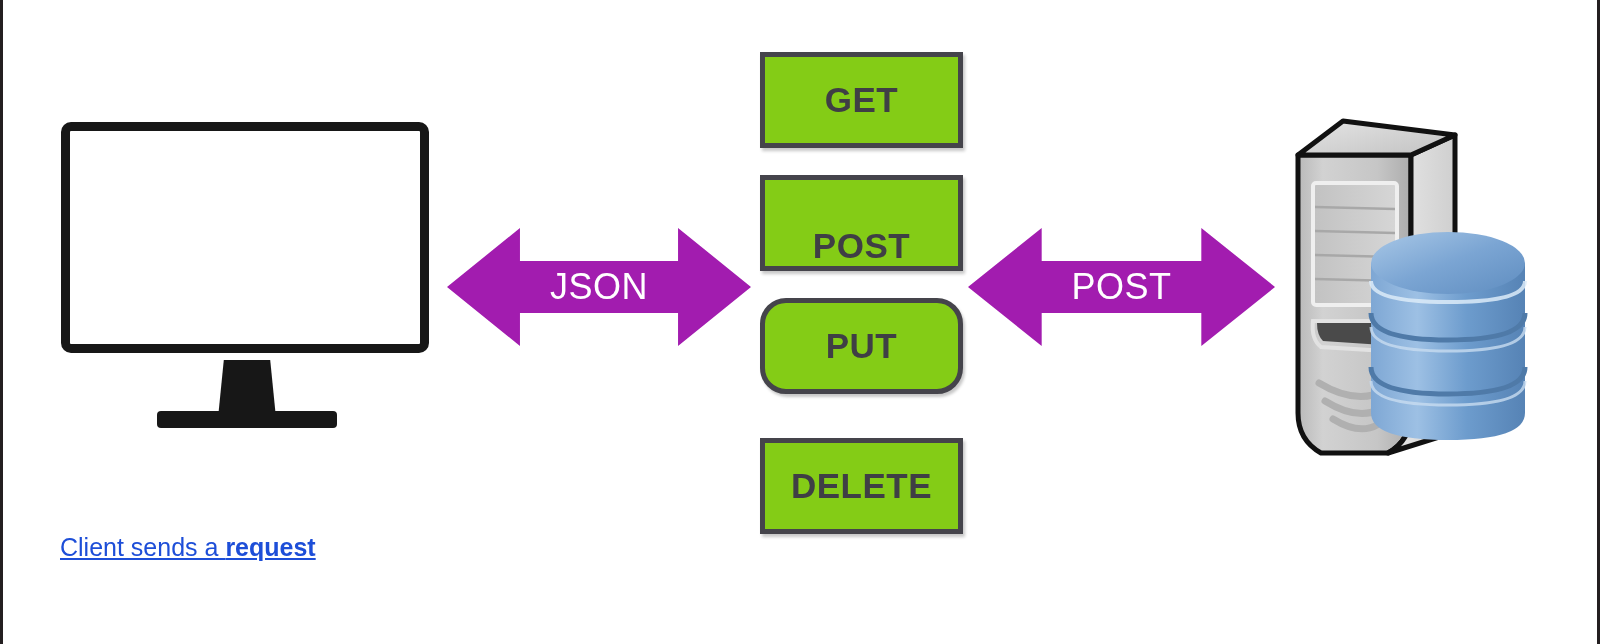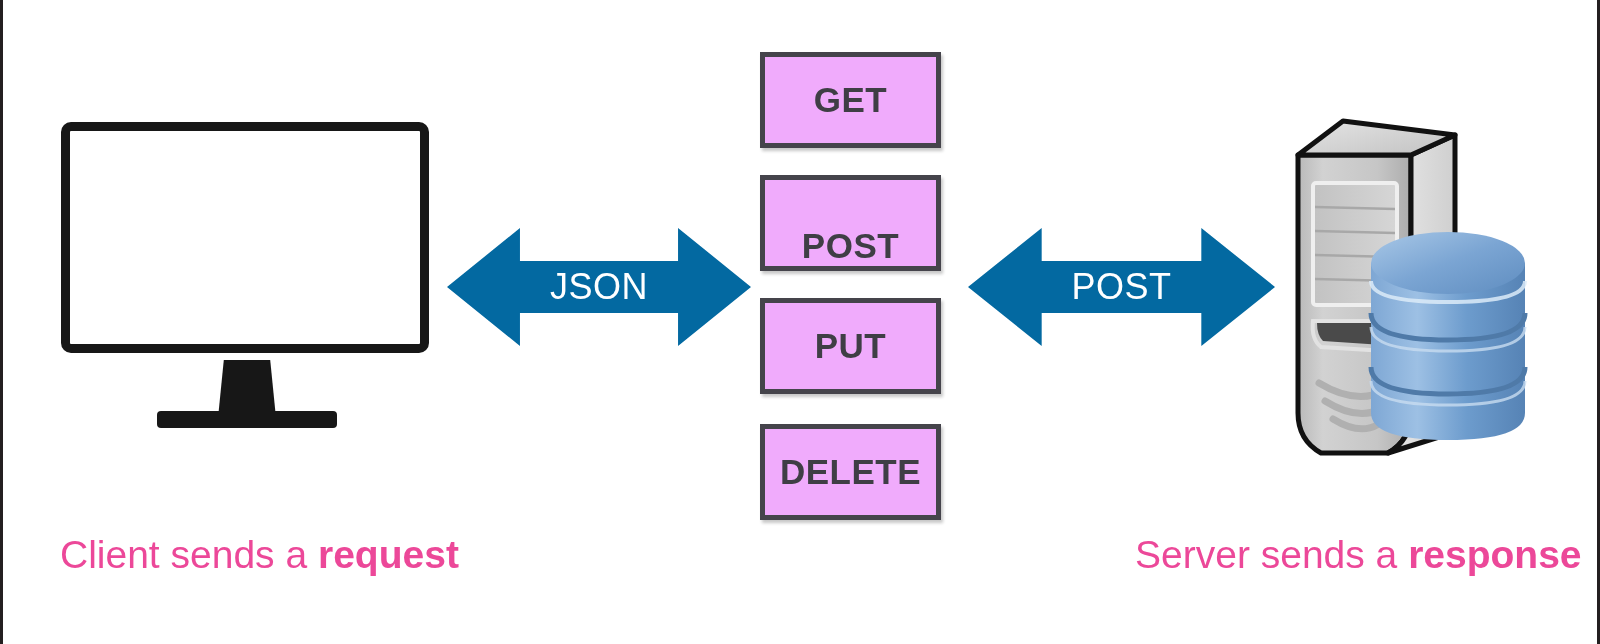--- a/index.html
+++ b/index.html
@@ -54,21 +54,21 @@
     top: 289px;
     width: 180px;
     height: 17px;
     background: #171717;
     border-radius: 4px;
   }
 
   
   .dbl-arrow {
     position: absolute;
-    background: #0369a1;
+    background: #a21caf;
     filter: drop-shadow(2px 3px 2px rgba(0,0,0,0.35));
     text-decoration: underline;
   }
   .dbl-arrow .arrow-label {
     position: absolute;
     left: 0; right: 0;
     top: 50%;
     transform: translateY(-50%);
     text-align: center;
     color: #ffffff;
@@ -89,58 +89,59 @@
     top: 228px;
     width: 307px;
     height: 118px;
     clip-path: polygon(0% 50%, 24% 0%, 24% 28%, 76% 28%, 76% 0%, 100% 50%, 76% 100%, 76% 72%, 24% 72%, 24% 100%);
   }
 
   
   .method-box {
     position: absolute;
     left: 757px;
-    width: 181px;
+    width: 203px;
     height: 96px;
-    background: #f0abfc;
+    background: #84cc16;
     border: 5px solid #45444b;
     box-sizing: border-box;
     display: flex;
     align-items: center;
     justify-content: center;
     box-shadow: 2px 3px 3px rgba(0,0,0,0.22);
   }
   .method-box span {
     color: #3f3e45;
     font-size: 35px;
     font-weight: bold;
     letter-spacing: 0.5px;
   }
   #method-get    { top: 52px; }
   #method-post   { top: 175px; align-items: flex-end; }
-  #method-put    { top: 298px; }
-  #method-delete { top: 424px; }
+  #method-put    { top: 298px; border-radius: 26px; }
+  #method-delete { top: 438px; }
 
   
   .server-group {
     position: absolute;
     left: 1240px;
     top: 95px;
     width: 350px;
     height: 420px;
   }
 
   
   .caption {
     position: absolute;
-    color: #ec4899;
-    font-size: 39px;
+    color: #1d4ed8;
+    font-size: 25px;
     font-weight: 400;
     white-space: nowrap;
     line-height: 1;
+    text-decoration: underline;
   }
   .caption b { font-weight: bold; }
   #caption-client   { left: 57px;   top: 535px; }
   #caption-methods  { left: 723px;  top: 535px; font-weight: bold; }
   #caption-server   { left: 1132px; top: 535px; }
 </style>
 </head>
 <body>
 
 <div id="canvas">
@@ -239,17 +240,14 @@
         <path d="M128 186 Q128 207 205 207 Q282 207 282 186" fill="none" stroke="#dcebf8" stroke-width="4" opacity="0.85"></path>
       </g>
     </svg>
   </div>
 
   <div class="caption" id="caption-client">
     <span>Client sends a </span><b>request</b>
   </div>
 
 
-  <div class="caption" id="caption-server">
-    <span>Server sends a </span><b>response</b>
-  </div>
 
 </div>
 
 </body></html>

